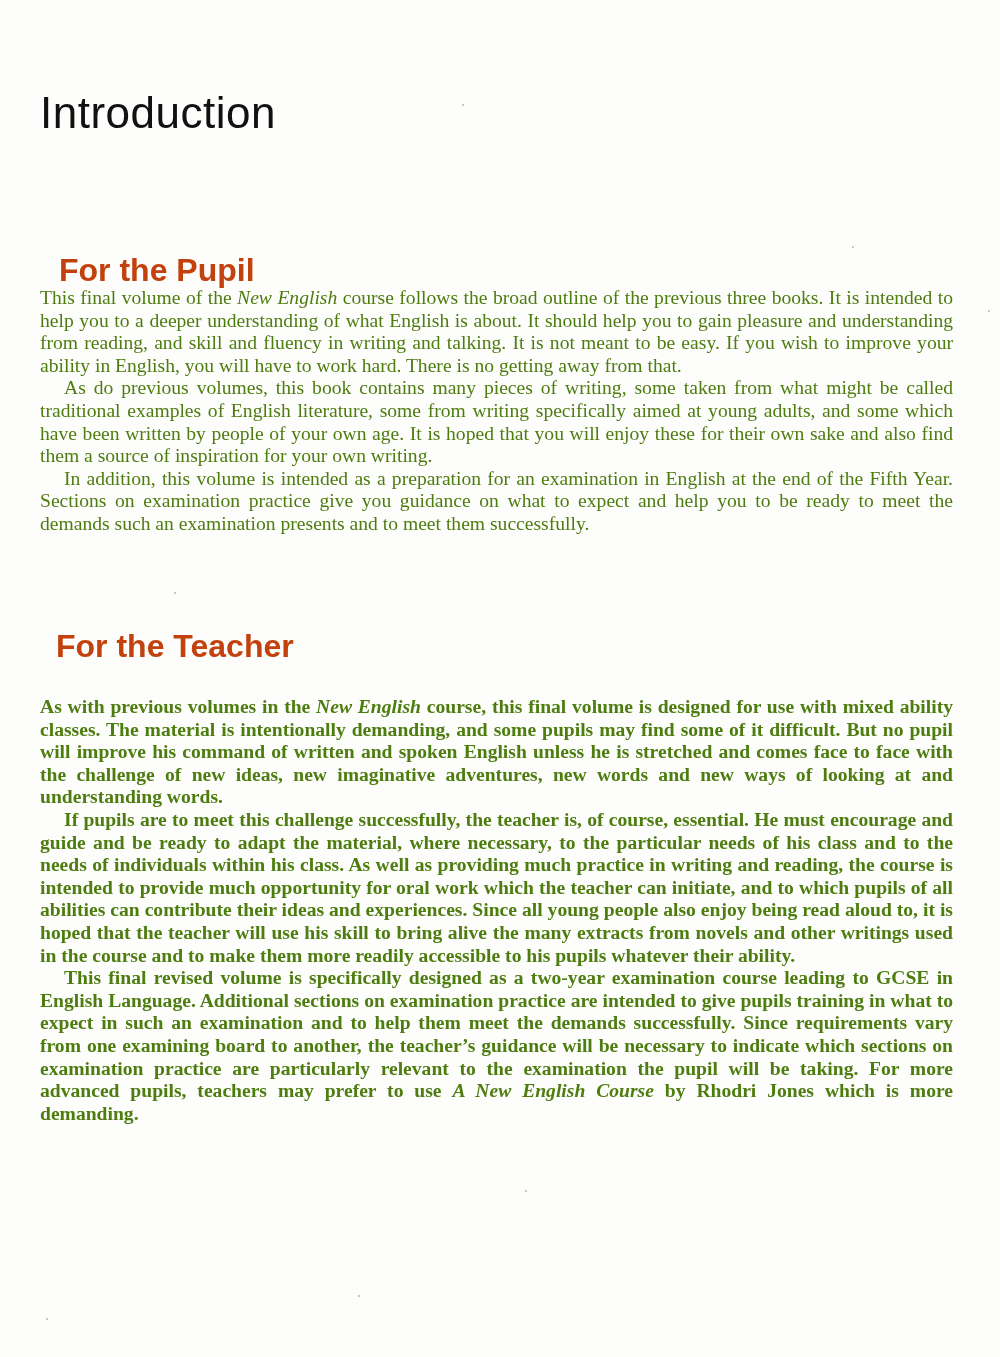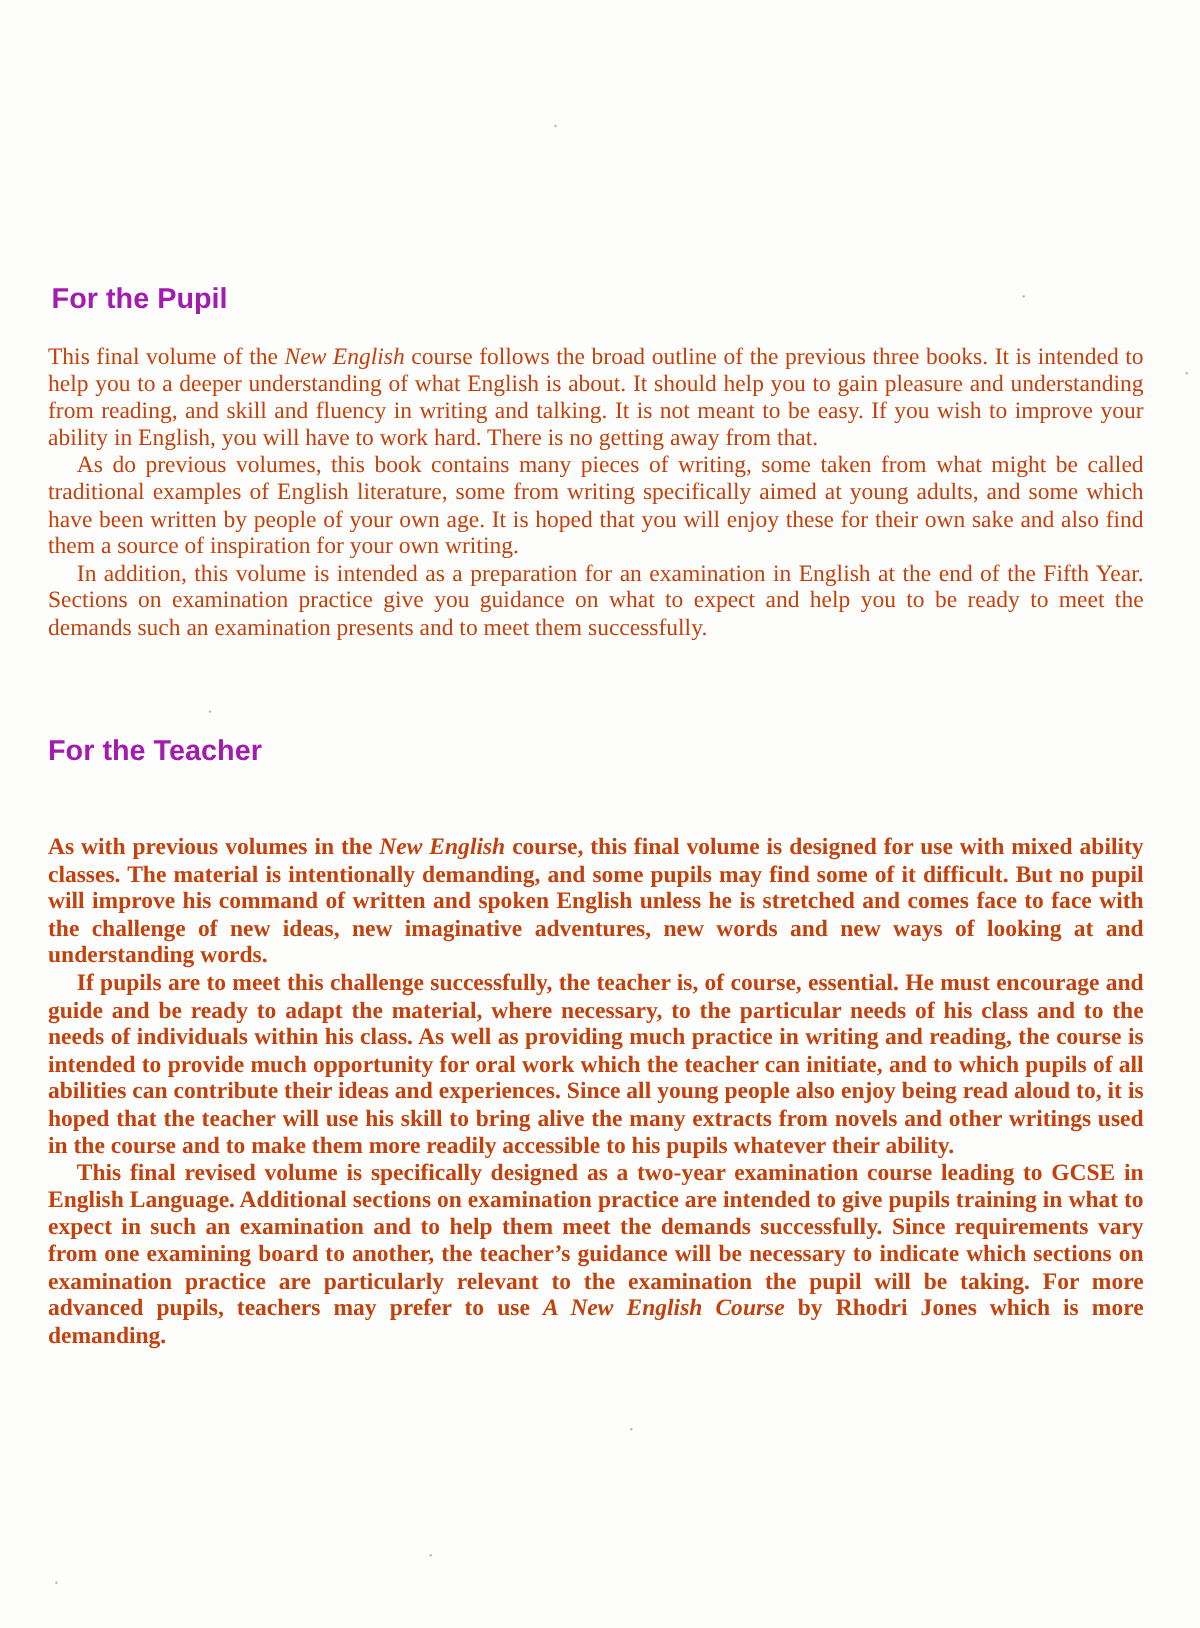--- a/index.html
+++ b/index.html
@@ -26,37 +26,37 @@
     top: 88px;
     margin: 0;
     font-family: "Liberation Sans", sans-serif;
     font-weight: normal;
     font-size: 44px;
     letter-spacing: 0.5px;
     color: #111;
   }
   .section-heading {
     position: absolute;
-    margin: 0;
+    margin: 16px;
     font-family: "Liberation Sans", sans-serif;
     font-weight: bold;
-    font-size: 24px;
-    color: #a21caf;
+    font-size: 32px;
+    color: #c2410c;
   }
   #h-pupil { left: 43px; top: 236px; }
   #h-teacher { left: 40px; top: 612px; }
 
   .section-body {
     position: absolute;
     left: 40px;
     width: 913px;
     font-family: "Liberation Serif", serif;
     font-size: 19.6px;
     line-height: 22.6px;
-    color: #c2410c;
+    color: #4d7c0f;
   }
   #pupil-body { top: 287px; }
   #teacher-body { top: 696px; font-weight: bold; }
 
   .para {
     margin: 0;
     text-align: justify;
     text-align-last: left;
   }
   .para.indent { text-indent: 24px; }
@@ -68,20 +68,21 @@
     background: #9a9a9a;
     border-radius: 50%;
     opacity: 0.7;
   }
 </style>
 </head>
 <body>
 
 <div class="page">
 
+  <h1 class="title">Introduction</h1>
 
   <h2 class="section-heading" id="h-pupil">For the Pupil</h2>
   <div class="section-body" id="pupil-body">
     <p class="para"><span>This final volume of the </span><em>New English</em><span> course follows the broad outline of the previous three books. It is intended to help you to a deeper understanding of what English is about. It should help you to gain pleasure and understanding from reading, and skill and fluency in writing and talking. It is not meant to be easy. If you wish to improve your ability in English, you will have to work hard. There is no getting away from that.</span></p>
     <p class="para indent">As do previous volumes, this book contains many pieces of writing, some taken from what might be called traditional examples of English literature, some from writing specifically aimed at young adults, and some which have been written by people of your own age. It is hoped that you will enjoy these for their own sake and also find them a source of inspiration for your own writing.</p>
     <p class="para indent">In addition, this volume is intended as a preparation for an examination in English at the end of the Fifth Year. Sections on examination practice give you guidance on what to expect and help you to be ready to meet the demands such an examination presents and to meet them successfully.</p>
   </div>
 
   <h2 class="section-heading" id="h-teacher">For the Teacher</h2>
   <div class="section-body" id="teacher-body">

